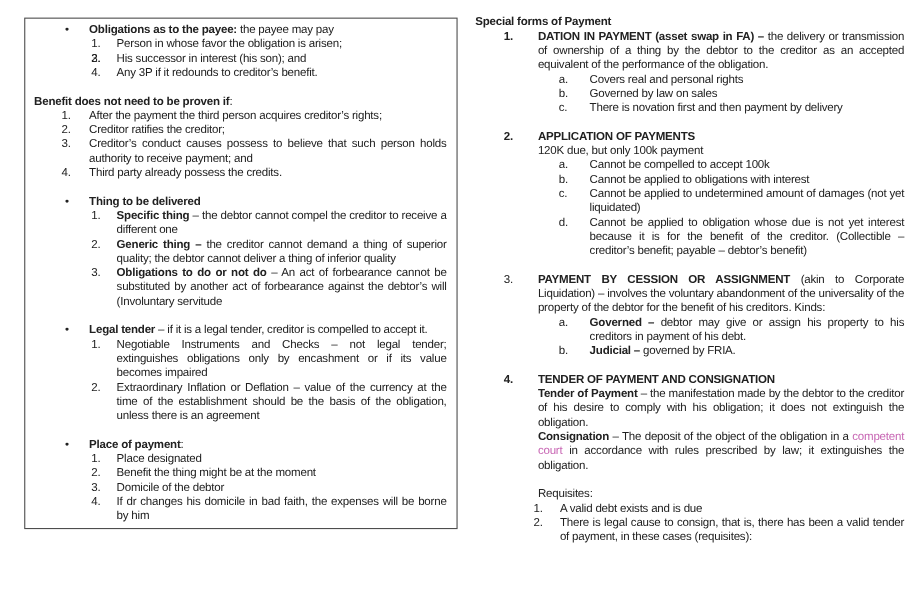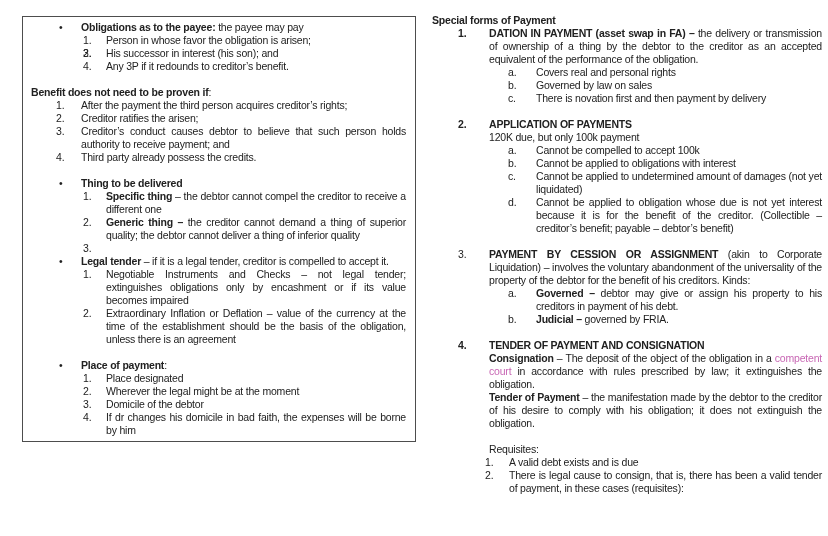--- a/index.html
+++ b/index.html
@@ -78,36 +78,36 @@
 <div class="page">
   <div class="left-box lp">
       <div class="block b-bullet"><span class="marker">•</span><span><span class="bold">Obligations as to the payee:</span><span> the payee may pay</span></span></div>
       <div class="block b-num"><span class="marker">1.</span><span><span>Person in whose favor the obligation is arisen;</span></span></div>
       <div class="block b-num"><span class="marker">2.</span></div>
       <div class="block b-num"><span class="marker">3.</span><span><span>His successor in interest (his son); and</span></span></div>
       <div class="block b-num"><span class="marker">4.</span><span><span>Any 3P if it redounds to creditor’s benefit.</span></span></div>
       <div class="block b-spacer"></div>
       <div class="block b-heading"><span><span class="bold">Benefit does not need to be proven if</span><span>:</span></span></div>
       <div class="block b-num0"><span class="marker">1.</span><span><span>After the payment the third person acquires creditor’s rights;</span></span></div>
-      <div class="block b-num0"><span class="marker">2.</span><span><span>Creditor ratifies the arisen;</span></span></div>
-      <div class="block b-num0"><span class="marker">3.</span><span><span>Creditor’s conduct causes debtor to believe that such person holds authority to receive payment; and</span></span></div>
+      <div class="block b-num0"><span class="marker">2.</span><span><span>Creditor ratifies the creditor;</span></span></div>
+      <div class="block b-num0"><span class="marker">3.</span><span><span>Creditor’s conduct causes possess to believe that such person holds authority to receive payment; and</span></span></div>
       <div class="block b-num0"><span class="marker">4.</span><span><span>Third party already possess the credits.</span></span></div>
       <div class="block b-spacer"></div>
       <div class="block b-bullet"><span class="marker">•</span><span><span class="bold">Thing to be delivered</span></span></div>
       <div class="block b-num"><span class="marker">1.</span><span><span class="bold">Specific thing</span><span> – the debtor cannot compel the creditor to receive a different one</span></span></div>
       <div class="block b-num"><span class="marker">2.</span><span><span class="bold">Generic thing –</span><span> the creditor cannot demand a thing of superior quality; the debtor cannot deliver a thing of inferior quality</span></span></div>
-      <div class="block b-num"><span class="marker">3.</span></div>
+      <div class="block b-num"><span class="marker">3.</span><span><span class="bold">Obligations to do or not do</span><span> – An act of forbearance cannot be substituted by another act of forbearance against the debtor’s will (Involuntary servitude</span></span></div>
       <div class="block b-spacer"></div>
       <div class="block b-bullet"><span class="marker">•</span><span><span class="bold">Legal tender</span><span> – if it is a legal tender, creditor is compelled to accept it.</span></span></div>
       <div class="block b-num"><span class="marker">1.</span><span><span>Negotiable Instruments and Checks – not legal tender; extinguishes obligations only by encashment or if its value becomes impaired</span></span></div>
       <div class="block b-num"><span class="marker">2.</span><span><span>Extraordinary Inflation or Deflation – value of the currency at the time of the establishment should be the basis of the obligation, unless there is an agreement</span></span></div>
       <div class="block b-spacer"></div>
       <div class="block b-bullet"><span class="marker">•</span><span><span class="bold">Place of payment</span><span>:</span></span></div>
       <div class="block b-num"><span class="marker">1.</span><span><span>Place designated</span></span></div>
-      <div class="block b-num"><span class="marker">2.</span><span><span>Wherever the legal might be at the moment</span></span></div>
+      <div class="block b-num"><span class="marker">2.</span><span><span>Benefit the thing might be at the moment</span></span></div>
       <div class="block b-num"><span class="marker">3.</span><span><span>Domicile of the debtor</span></span></div>
       <div class="block b-num"><span class="marker">4.</span><span><span>If dr changes his domicile in bad faith, the expenses will be borne by him</span></span></div>
     </div>
   <div class="right-col rp">
       <div class="block b-heading"><span><span class="bold">Special forms of Payment</span></span></div>
       <div class="block b-num"><span class="marker bold">1.</span><span><span class="bold">DATION IN PAYMENT (asset swap in FA) –</span><span> the delivery or transmission of ownership of a thing by the debtor to the creditor as an accepted equivalent of the performance of the obligation.</span></span></div>
       <div class="block b-letter"><span class="marker">a.</span><span><span>Covers real and personal rights</span></span></div>
       <div class="block b-letter"><span class="marker">b.</span><span><span>Governed by law on sales</span></span></div>
       <div class="block b-letter"><span class="marker">c.</span><span><span>There is novation first and then payment by delivery</span></span></div>
       <div class="block b-spacer"></div>
@@ -116,20 +116,20 @@
       <div class="block b-letter"><span class="marker">a.</span><span><span>Cannot be compelled to accept 100k</span></span></div>
       <div class="block b-letter"><span class="marker">b.</span><span><span>Cannot be applied to obligations with interest</span></span></div>
       <div class="block b-letter"><span class="marker">c.</span><span><span>Cannot be applied to undetermined amount of damages (not yet liquidated)</span></span></div>
       <div class="block b-letter"><span class="marker">d.</span><span><span>Cannot be applied to obligation whose due is not yet interest because it is for the benefit of the creditor. </span><span class="italic">(Collectible – creditor’s benefit; payable – debtor’s benefit)</span></span></div>
       <div class="block b-spacer"></div>
       <div class="block b-num"><span class="marker">3.</span><span><span class="bold">PAYMENT BY CESSION OR ASSIGNMENT</span><span> (akin to Corporate Liquidation) – involves the voluntary abandonment of the universality of the property of the debtor for the benefit of his creditors. Kinds:</span></span></div>
       <div class="block b-letter"><span class="marker">a.</span><span><span class="bold">Governed –</span><span> debtor may give or assign his property to his creditors in payment of his debt.</span></span></div>
       <div class="block b-letter"><span class="marker">b.</span><span><span class="bold">Judicial –</span><span> governed by FRIA.</span></span></div>
       <div class="block b-spacer"></div>
       <div class="block b-num"><span class="marker bold">4.</span><span><span class="bold">TENDER OF PAYMENT AND CONSIGNATION</span></span></div>
+      <div class="block b-para"><span><span class="bold">Tender of Payment</span><span> – the manifestation made by the debtor to the creditor of his desire to comply with his obligation; it does not extinguish the obligation.</span></span></div>
       <div class="block b-para"><span><span class="bold">Consignation</span><span> – The deposit of the object of the obligation in a </span><span style="color: rgb(200, 103, 180);">competent court</span><span> in accordance with rules prescribed by law; it extinguishes the obligation.</span></span></div>
-      <div class="block b-para"><span><span class="bold">Tender of Payment</span><span> – the manifestation made by the debtor to the creditor of his desire to comply with his obligation; it does not extinguish the obligation.</span></span></div>
       <div class="block b-spacer"></div>
       <div class="block b-para"><span><span>Requisites:</span></span></div>
       <div class="block b-num0"><span class="marker">1.</span><span><span>A valid debt exists and is due</span></span></div>
       <div class="block b-num0"><span class="marker">2.</span><span><span>There is legal cause to consign, that is, there has been a valid tender of payment, in these cases (requisites):</span></span></div>
     </div>
 </div>
 
 </body></html>

